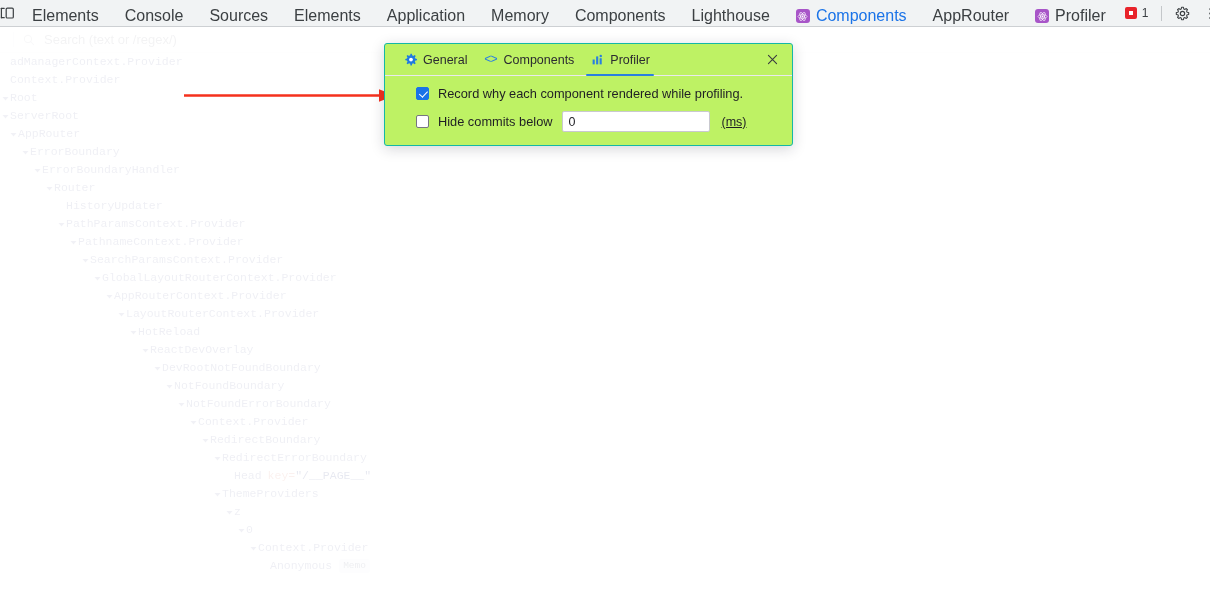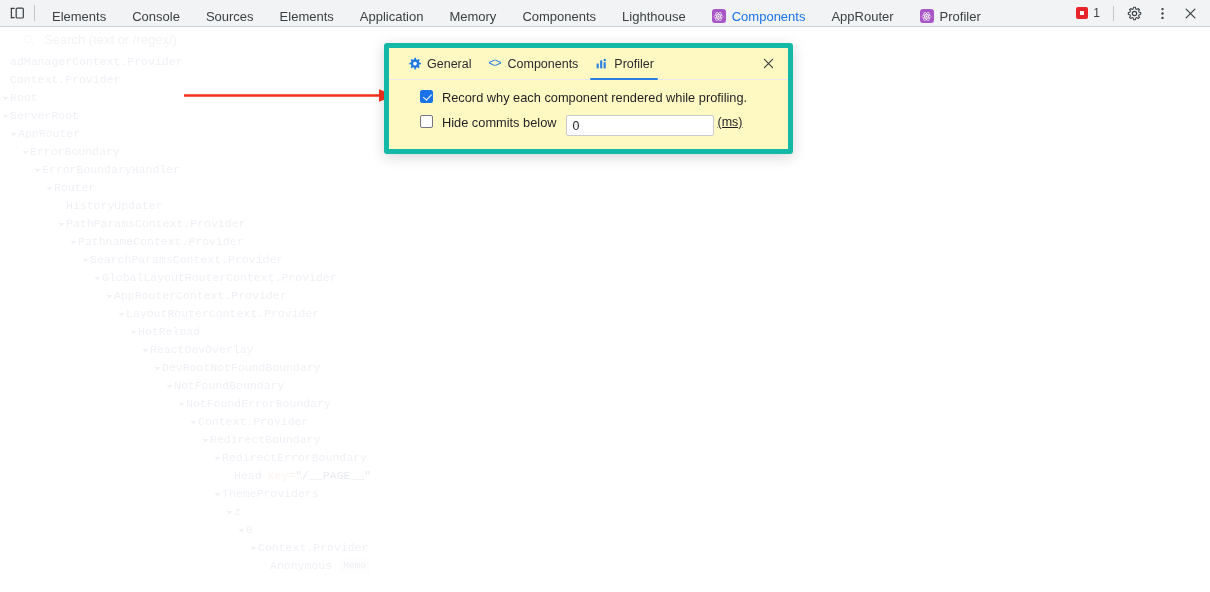--- a/index.html
+++ b/index.html
@@ -43,21 +43,21 @@
     display: flex;
     align-items: stretch;
     flex: 1;
     padding-left: 4px;
   }
   .dt-tab {
     display: flex;
     align-items: center;
     gap: 6px;
     padding: 16px 13px;
-    font-size: 13px;
+    font-size: 16px;
     color: #3c4043;
     cursor: pointer;
     position: relative;
     white-space: nowrap;
     line-height: 1;
   }
   .dt-tab.active {
     color: #1a73e8;
   }
   .dt-tab.active::after {
@@ -215,22 +215,22 @@
     height: 19px;
     pointer-events: none;
   }
 
   
   #settings-modal {
     position: absolute;
     left: 384px;
     top: 43px;
     width: 409px;
-    background: #fef9c3;
-    border: 5px solid #14b8a6;
+    background: #bef264;
+    border: 1px solid #14b8a6;
     border-radius: 3px;
     box-shadow: 0 3px 14px rgba(30,30,45,0.18);
     box-sizing: border-box;
   }
   #settings-tabs {
     display: flex;
     align-items: center;
     height: 32px;
     border-bottom: 1px solid #e9e9ee;
     padding: 0 8px 0 10px;
@@ -277,20 +277,21 @@
     align-items: center;
     justify-content: center;
     cursor: pointer;
     color: #3a3a40;
   }
   #settings-body {
     padding: 10px 12px 13px 12px;
   }
   .setting-row {
     display: flex;
+    align-items: center;
     font-size: 12.8px;
     color: #1f1f24;
     margin-bottom: 10px;
     padding-left: 19px;
   }
   .setting-row:last-child { margin-bottom: 0; }
   .cb {
     width: 13px; height: 13px;
     border: 1px solid #767680;
     border-radius: 2px;
@@ -322,21 +323,21 @@
     background: #ffffff;
     font-family: "Liberation Sans", sans-serif;
     font-size: 12.5px;
     color: #1f1f24;
     padding: 0 6px;
     margin-left: 9px;
     box-sizing: border-box;
     outline: none;
   }
   .unit-label {
-    margin-left: 4px;
+    margin-left: 12px;
     font-size: 12.5px;
     color: #1f1f24;
     text-decoration: underline;
   }
 </style>
 </head>
 <body>
 
 <div id="devtools-toolbar">
   <div class="inspect-btn">

